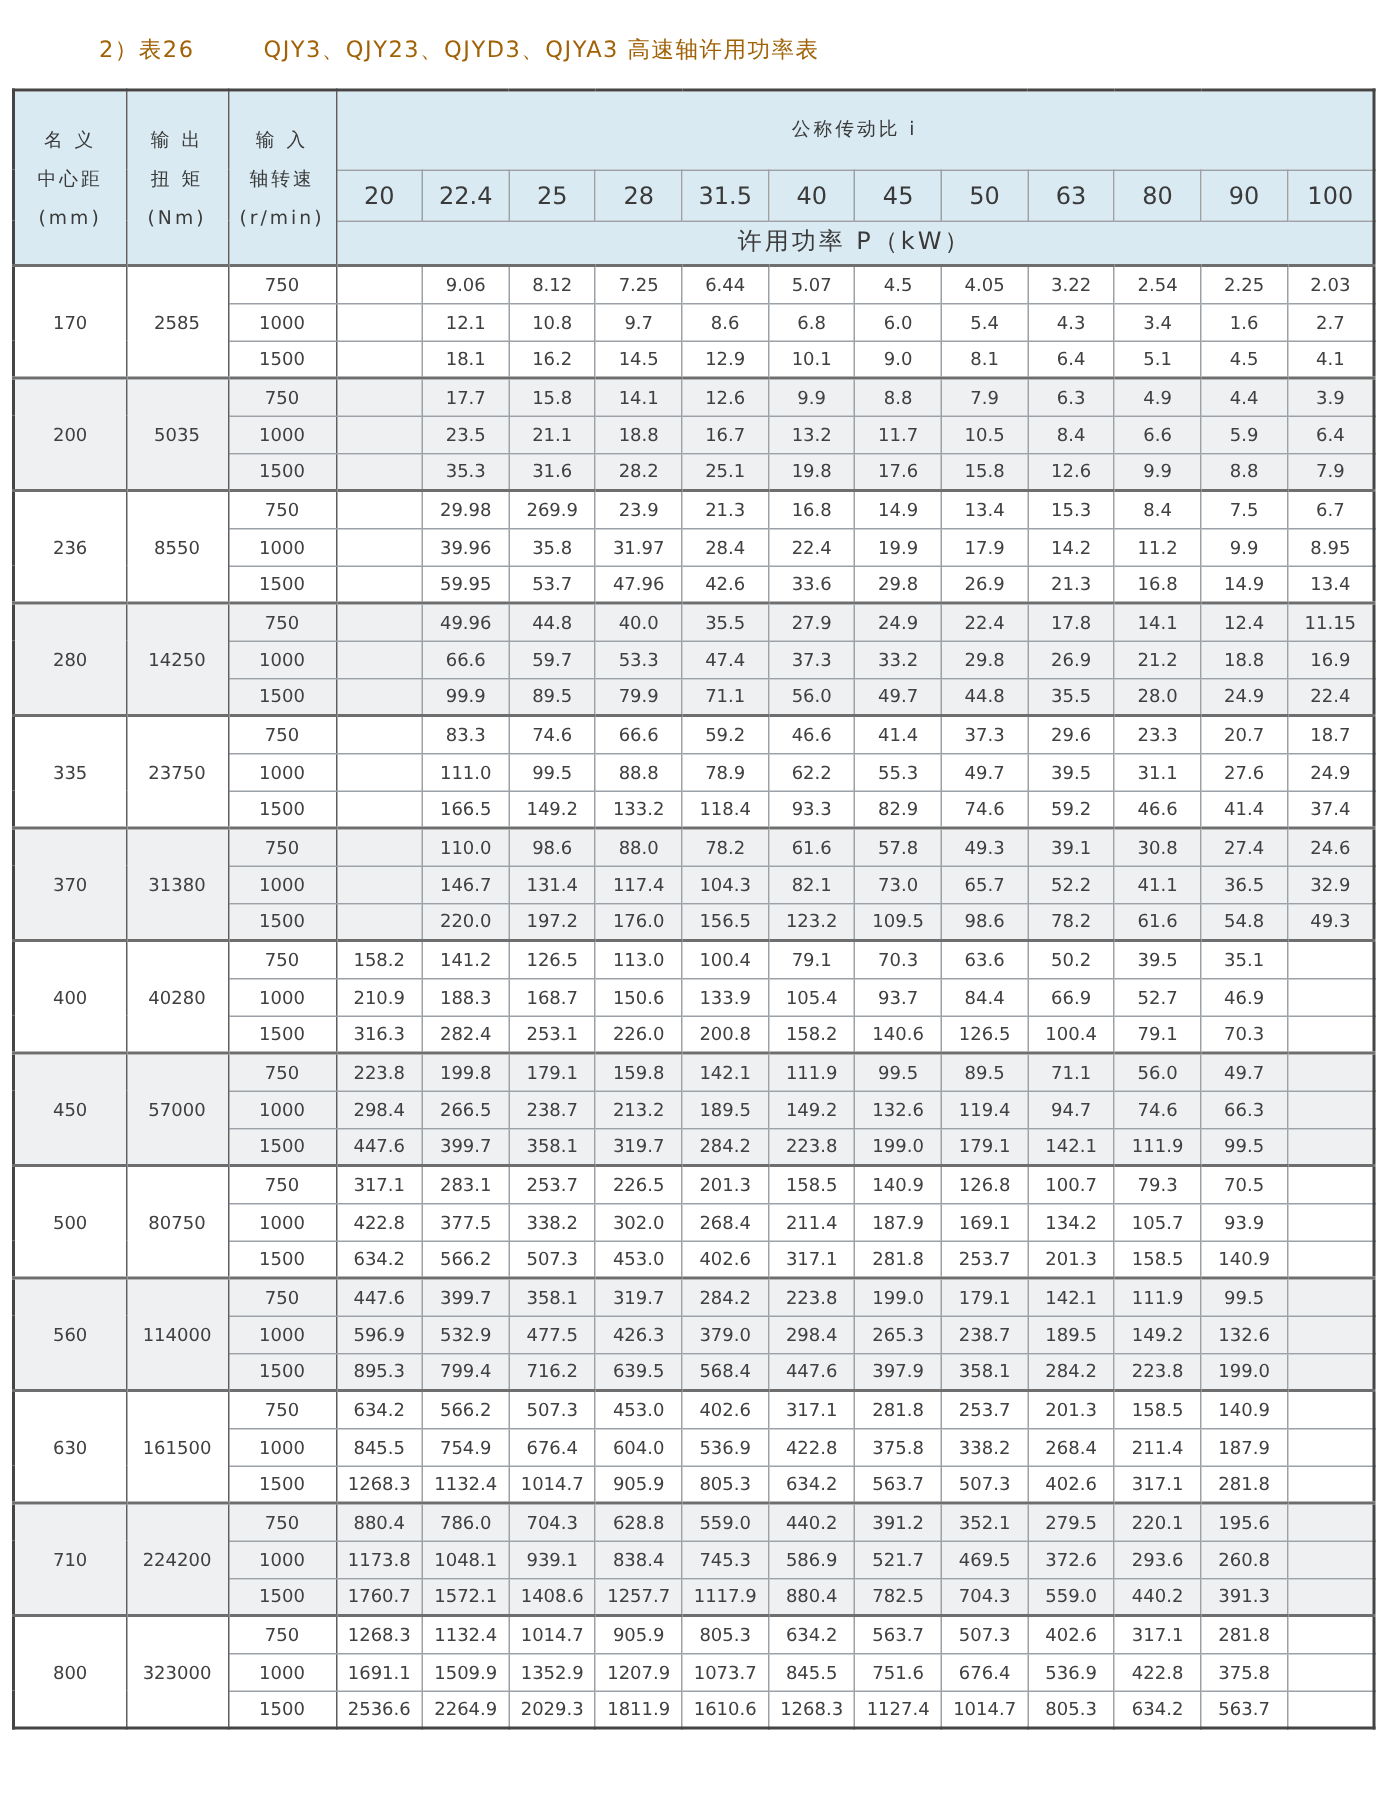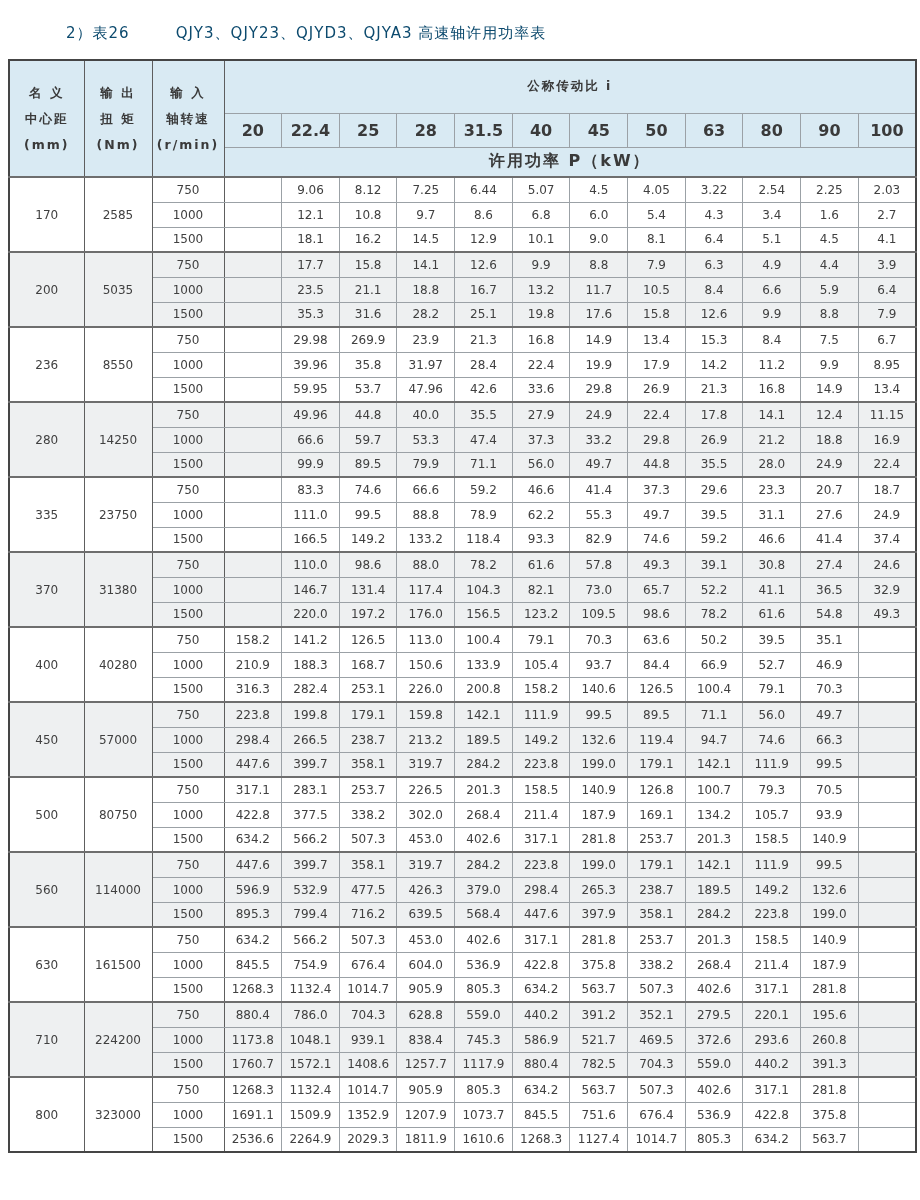--- a/index.html
+++ b/index.html
@@ -9,42 +9,42 @@
     font-family: "DejaVu Sans", "Liberation Sans", sans-serif;
     color: #3b3b3b;
     position: relative;
     overflow: hidden;
   }
   .page { width: 920px; height: 1200px; padding: 24px 2px 0 8px; }
 
   .title-row {
     margin: 0 0 16px 58px;
     font-size: 15px;
-    color: #0c4a6e;
+    color: #a16207;
     letter-spacing: 1px;
     white-space: nowrap;
   }
   .title-prefix { margin-right: 46px; }
 
   table.power-table {
     width: 909px;
     border-collapse: collapse;
     table-layout: fixed;
     border: 2px solid #454545;
   }
   th, td {
     border: 1px solid #9ba1a6;
     text-align: center;
     vertical-align: middle;
     overflow: hidden;
     white-space: nowrap;
   }
   thead th {
     background: #d9eaf3;
-    font-weight: bold;
+    font-weight: normal;
     color: #3a3a3a;
     margin-top: 12px;
   }
   thead { border-bottom: 2px solid #555; }
 
   .left-th {
     font-size: 12.5px;
     border-left: 1px solid #5e5e5e;
     border-right: 1px solid #5e5e5e;
     letter-spacing: 1px;

